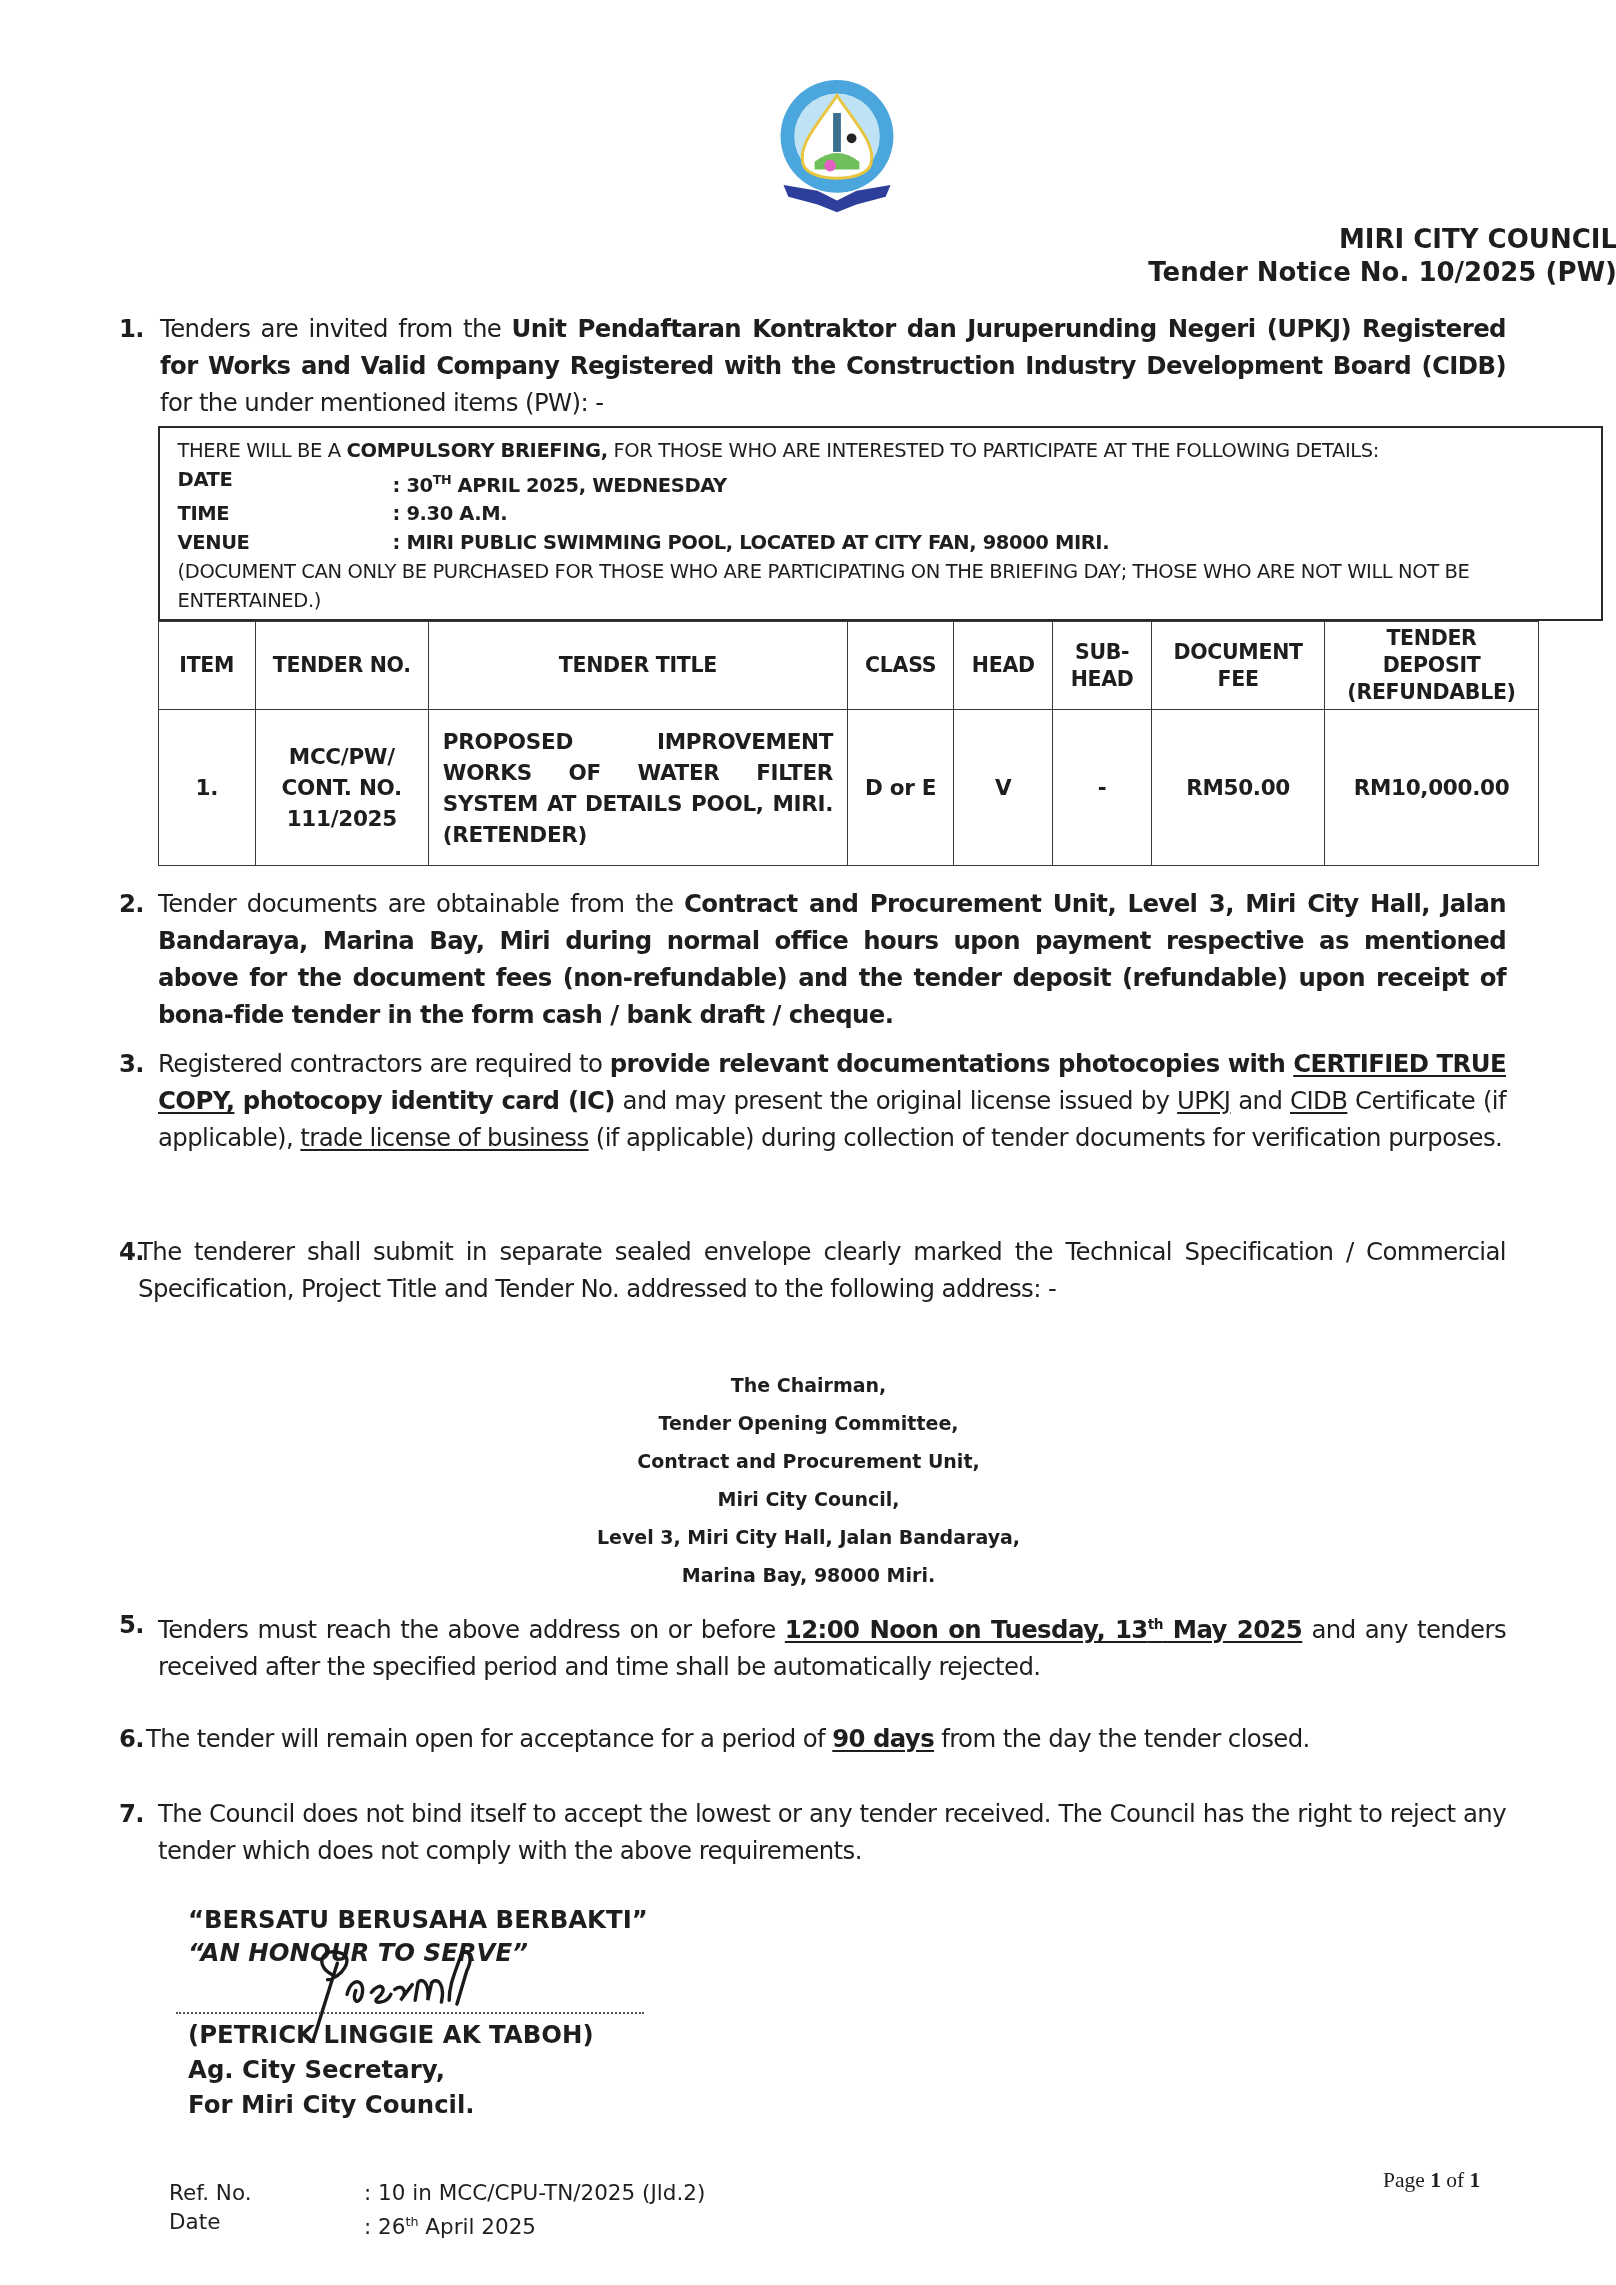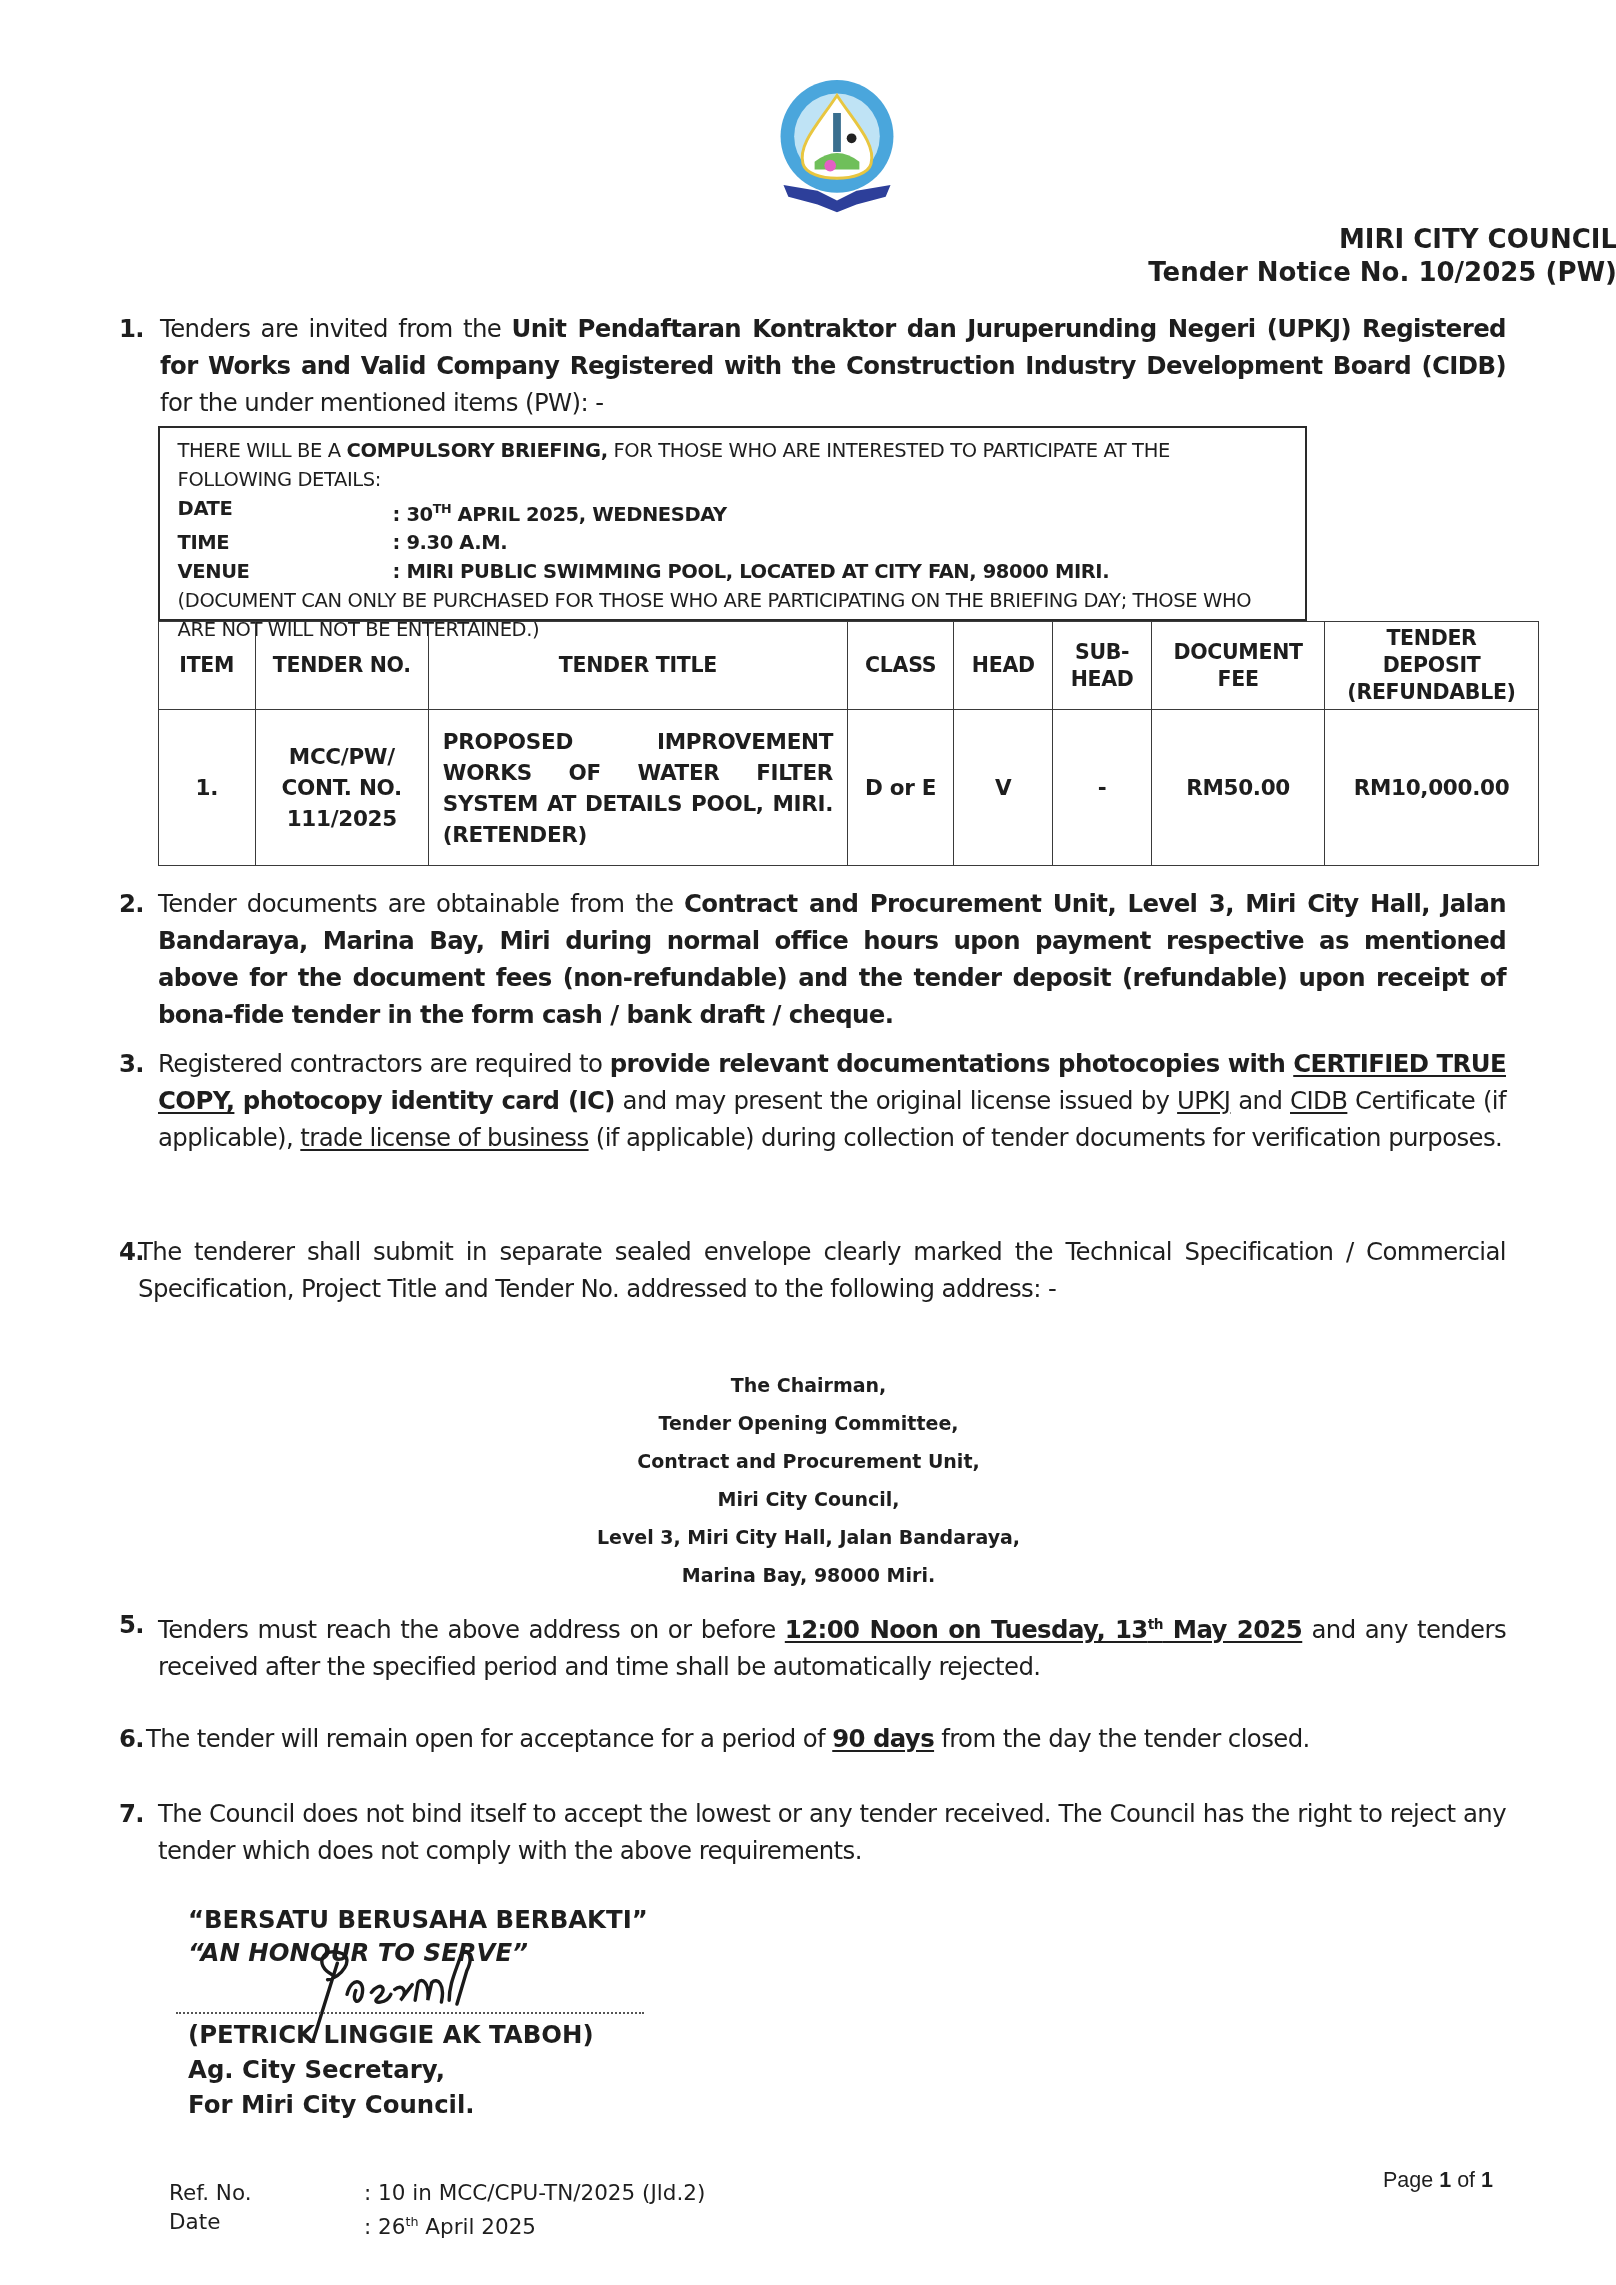--- a/index.html
+++ b/index.html
@@ -18,21 +18,21 @@
 
   .title-block { left: 0; width: 1617px; text-align: right; font-weight: bold; font-size: 26px; line-height: 32px; }
 
   
   .para { left: 119px; width: 1387px; line-height: 37px; font-size: 24.4px; letter-spacing: -0.6px; }
   .para .num { position: absolute; left: 0; top: 0; font-weight: bold; }
   .para .txt { margin-left: 41px; text-align: justify; display: block; }
 
   
   #brief {
-    left: 158px; top: 426px; width: 1149px; height: 195px;
+    left: 158px; top: 426px; width: 1445px; height: 195px;
     border: 2px solid #2a2a2a; box-sizing: border-box;
     padding: 7.8px 17.6px; font-size: 19.5px; line-height: 29px; letter-spacing: -0.4px;
   }
   #brief .row { display: flex; }
   #brief .lbl { width: 215px; font-weight: bold; }
 
   
   #tbl {
     left: 158px; top: 621px; width: 1381px; border-collapse: collapse;
     font-size: 20.5px; font-weight: bold; letter-spacing: -0.3px;
@@ -183,16 +183,16 @@
 
 <div class="abs sig" style="top:2017px;">(PETRICK LINGGIE AK TABOH)</div>
 <div class="abs sig" style="top:2052px;">Ag. City Secretary,</div>
 <div class="abs sig" style="top:2087px;">For Miri City Council.</div>
 
 <div class="abs ref" style="left:169px; top:2178px;">Ref. No.</div>
 <div class="abs ref" style="left:364px; top:2178px;">: 10 in MCC/CPU-TN/2025 (Jld.2)</div>
 <div class="abs ref" style="left:169px; top:2207px;">Date</div>
 <div class="abs ref" style="left:364px; top:2207px;"><span>: 26</span><sup style="font-size:12.7px">th</sup><span> April 2025</span></div>
 
-<div class="abs" style="left:1383px; top:2168px; font-family:Liberation Sans, sans-serif; font-size:21.5px;">
+<div class="abs" style="left:1383px; top:2168px; font-family:Liberation Serif, serif; font-size:21.5px;">
   <span>Page </span><span class="b">1</span><span> of </span><span class="b">1</span>
 </div>
 
 
 </body></html>

